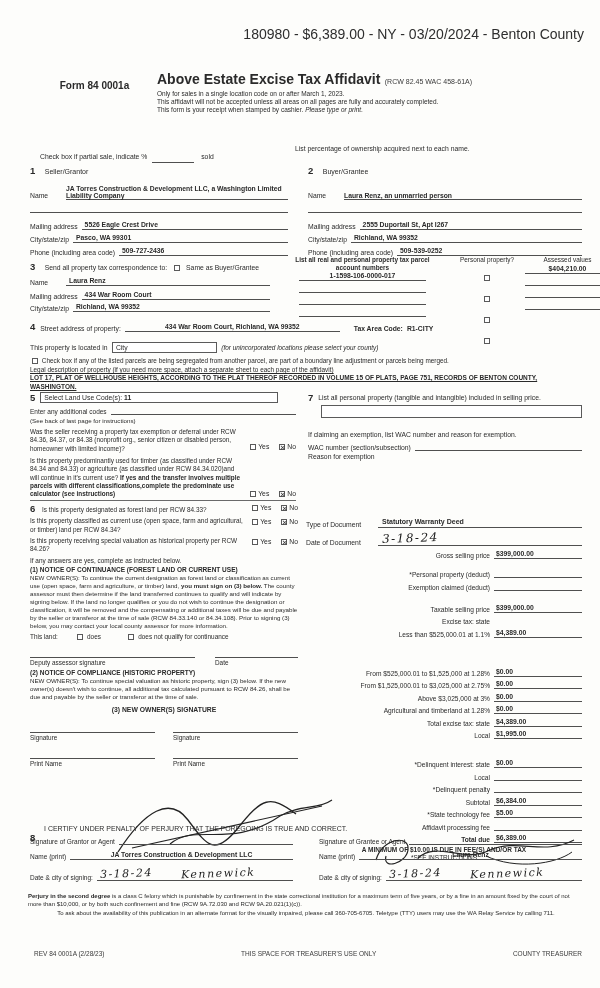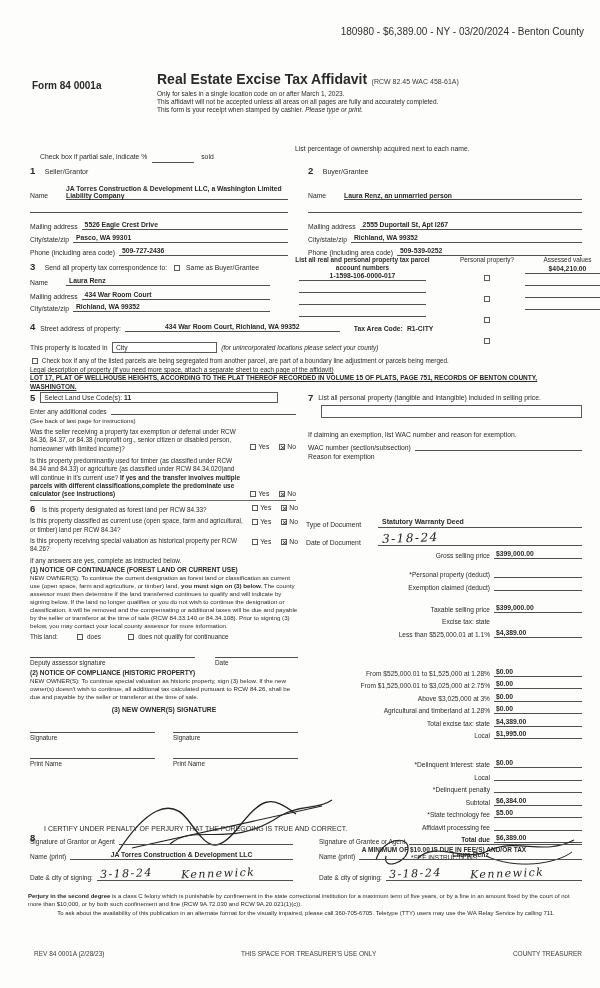--- a/index.html
+++ b/index.html
@@ -51,29 +51,29 @@
   .sgrid { display:grid; grid-template-columns:1fr 1fr; column-gap:18px; margin-top:9px; }
   .slabel { font-size:6.4px; margin:1px 0 7px 0; }
   .boxed { border:1px solid #5a5a5a; display:inline-block; font-size:6.8px; padding:1px 3px; background:#fff; }
   svg.scribble { position:absolute; pointer-events:none; }
 </style>
 </head>
 <body>
 
 <div class="page">
 
-  <div class="abs" style="top:26px; right:16px; font-size:10px; color:#2e2e2e;">180980 - $6,389.00 - NY - 03/20/2024 - Benton County</div>
+  <div class="abs" style="top:26px; right:16px; font-size:14px; color:#2e2e2e;">180980 - $6,389.00 - NY - 03/20/2024 - Benton County</div>
 
   <div class="abs" style="left:32px; top:72px; width:125px;">
-    <div class="bold" style="font-size:10px; margin-top:8px;">Form 84 0001a</div>
+    <div class="bold" style="font-size:10px; margin-top:8px;text-align:center;">Form 84 0001a</div>
   </div>
 
   <div class="abs" style="left:157px; top:70px; width:425px;">
     <div>
-      <span class="bold" style="font-size:14px;">Real Estate Excise Tax Affidavit</span>
+      <span class="bold" style="font-size:14px;">Above Estate Excise Tax Affidavit</span>
       <span class="t7" style="color:#3a3a3a;">(RCW 82.45 WAC 458-61A)</span>
     </div>
     <div class="t65" style="margin-top:2px;">Only for sales in a single location code on or after March 1, 2023.</div>
     <div class="t65">This affidavit will not be accepted unless all areas on all pages are fully and accurately completed.</div>
     <div class="t65">
       <span>This form is your receipt when stamped by cashier.</span>
       <span class="italic">Please type or print.</span>
     </div>
   </div>
 

